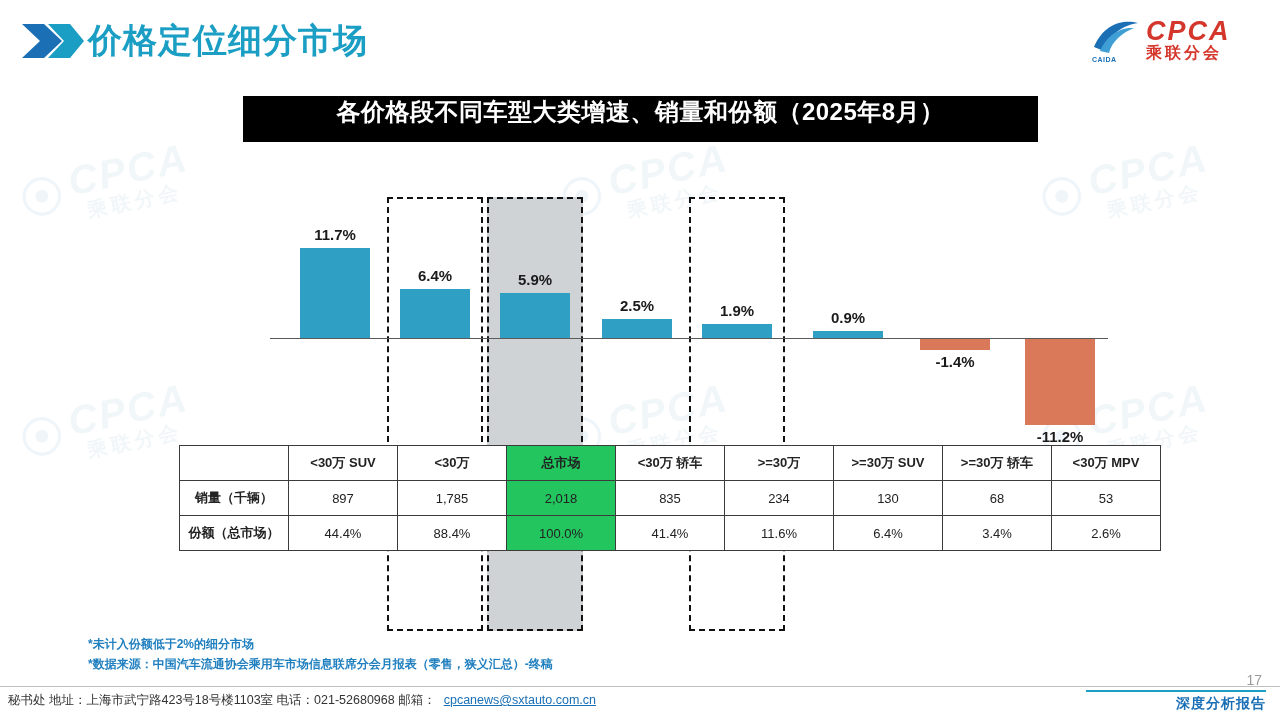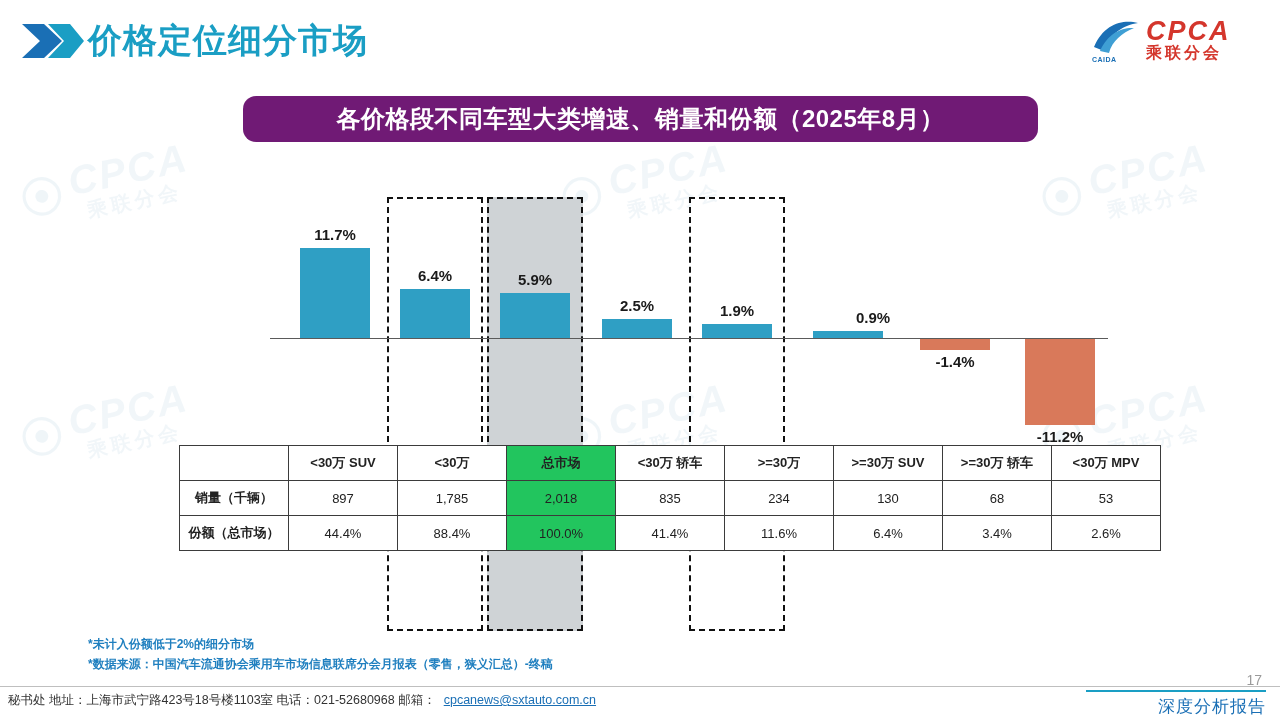--- a/index.html
+++ b/index.html
@@ -76,25 +76,24 @@
     color: #1a6fb5;
     font-weight: bold;
     letter-spacing: .5px;
   }
 
   
   .banner {
     position: absolute;
     left: 243px; top: 96px;
     width: 795px; height: 46px;
-    background: #701a75;
+    background: #000000;
     display: flex;
-    align-items: center;
+    align-items: flex-start;
     justify-content: center;
-    border-radius: 13px;
   }
   .banner-text {
     color: #ffffff;
     font-size: 24px;
     font-weight: bold;
     letter-spacing: .5px;
   }
 
   
   .wm {
@@ -220,22 +219,22 @@
     right: 14px; top: 690px;
     text-align: right;
   }
   .page-num {
     position: absolute;
     right: 18px; top: 672px;
     font-size: 14px;
     color: #9a9a9a;
   }
   .footer-tag {
-    font-size: 17px;
-    font-weight: normal;
+    font-size: 14px;
+    font-weight: bold;
     color: #1a6fb5;
     letter-spacing: 1px;
   }
   .footer-bar {
     width: 180px; height: 2px;
     background: #1a9ec4;
     margin-bottom: 3px;
     margin-left: auto;
   }
 </style>
@@ -318,21 +317,21 @@
   <div class="bar pos" style="left:702px; top:174px; height:14px;"></div>
   <div class="bar pos" style="left:813px; top:181px; height:7px;"></div>
   <div class="bar neg" style="left:920px; top:189px; height:11px;"></div>
   <div class="bar neg" style="left:1025px; top:189px; height:86px;"></div>
 
   <div class="bar-label" style="left:280px; top:76px;">11.7%</div>
   <div class="bar-label" style="left:380px; top:117px;">6.4%</div>
   <div class="bar-label" style="left:480px; top:121px;">5.9%</div>
   <div class="bar-label" style="left:582px; top:147px;">2.5%</div>
   <div class="bar-label" style="left:682px; top:152px;">1.9%</div>
-  <div class="bar-label" style="left:818px; top:159px;">0.9%</div>
+  <div class="bar-label" style="left:793px; top:159px;">0.9%</div>
   <div class="bar-label" style="left:900px; top:203px;">-1.4%</div>
   <div class="bar-label" style="left:1005px; top:278px;">-11.2%</div>
 </div>
 
 <table class="data-table">
   <tbody>
       <tr class="head">
     <td class="rowhead"></td>
     <td class="col">&lt;30万 SUV</td>
     <td class="col">&lt;30万</td>

